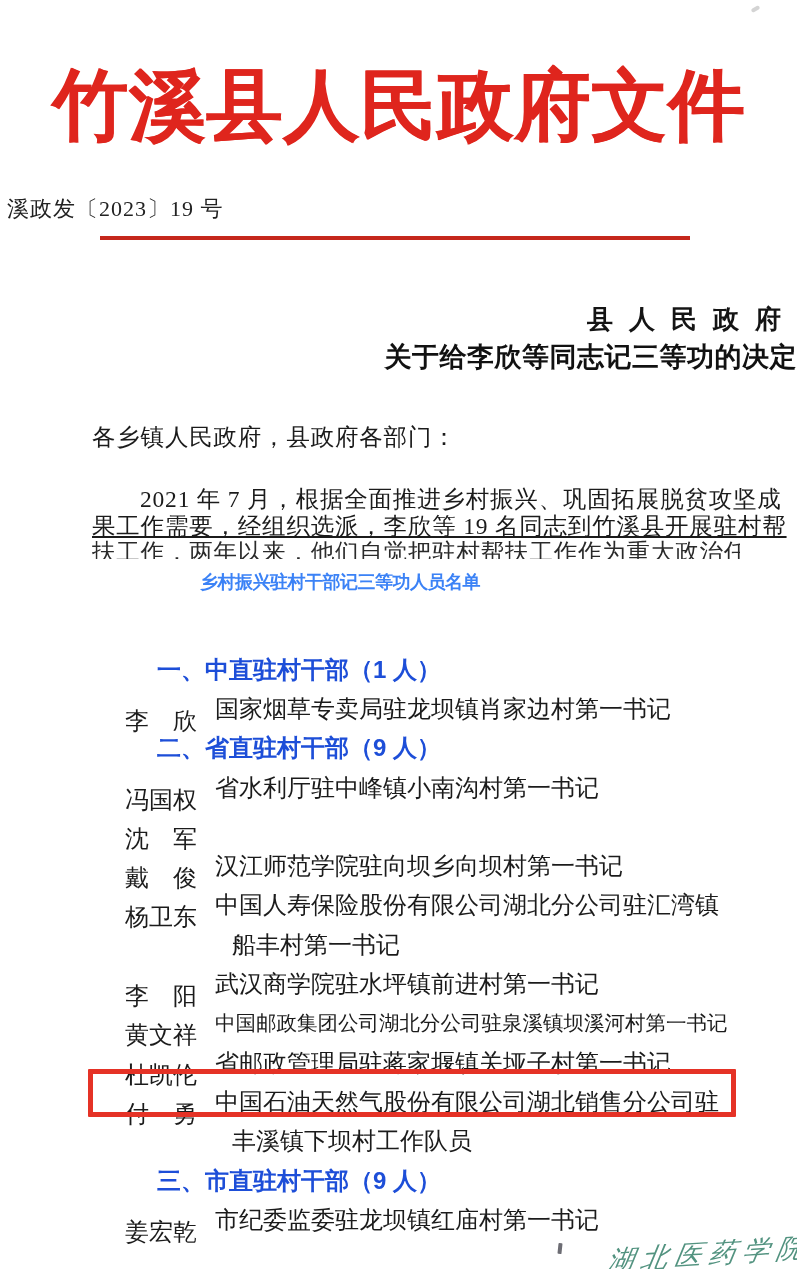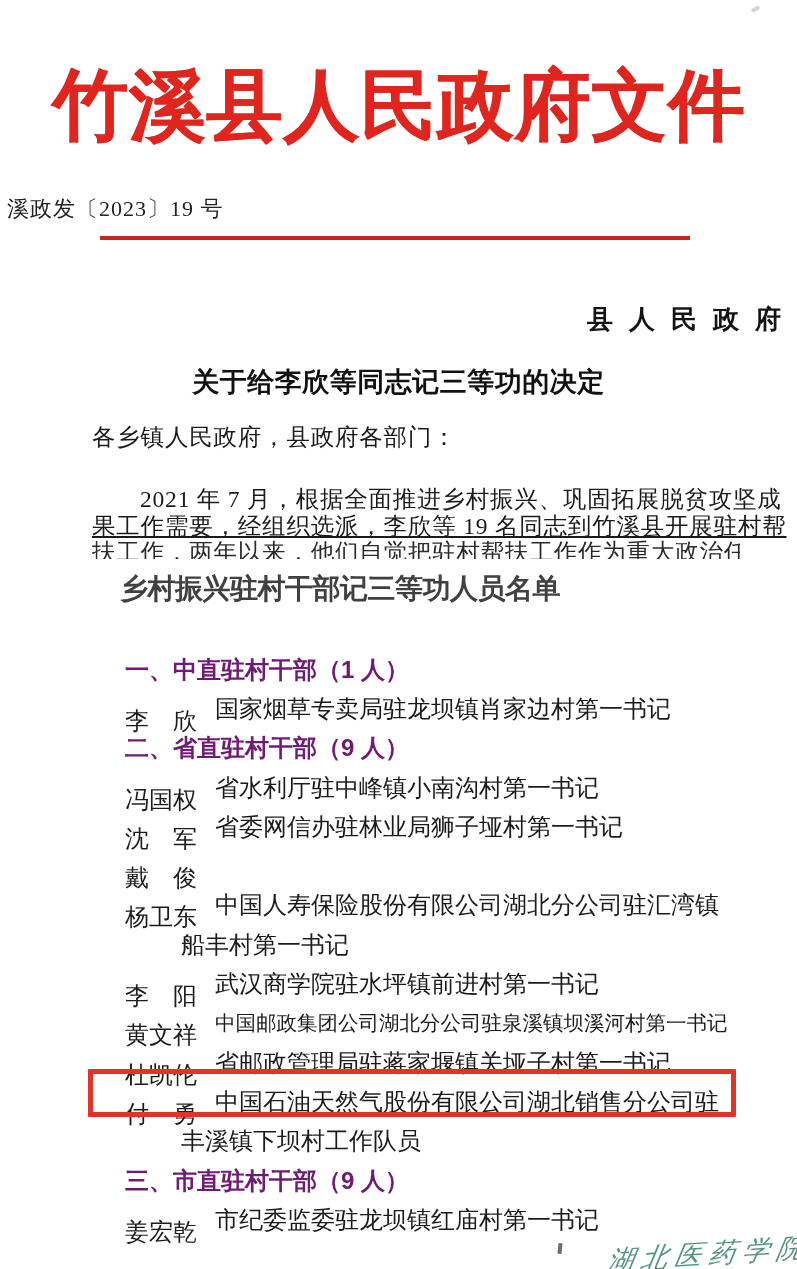--- a/index.html
+++ b/index.html
@@ -30,59 +30,59 @@
     position:absolute;top:236px;left:100px;width:590px;height:4px;
     background:var(--rule-red);
   }
   
   .issuer-line{
     position:absolute;top:302px;left:0;width:797px;text-align:right;
     font-size:26px;font-weight:bold;letter-spacing:16px;text-indent:16px;
     color:#141414;white-space:nowrap;
   }
   .subject-line{
-    position:absolute;top:339px;left:0;width:797px;text-align:center;
+    position:absolute;top:339px;left:0;width:797px;text-align:right;
     font-size:27px;font-weight:bold;letter-spacing:0.5px;color:#111;
-    font-family:"Liberation Sans","DejaVu Sans",sans-serif;white-space:nowrap;margin-top:25px;
+    font-family:"Liberation Sans","DejaVu Sans",sans-serif;white-space:nowrap;
   }
   
   .body-line{
     position:absolute;left:92px;width:640px;font-size:23.5px;line-height:26px;
     letter-spacing:0.8px;color:#1b1b1b;white-space:nowrap;
   }
   .salutation{top:424px;}
   .para-l1{top:486px;padding-left:48px;}
   .para-l2{top:513px;text-decoration:underline;}
   .clip-line{
     position:absolute;left:92px;top:540px;width:648px;height:19px;overflow:hidden;
   }
   .clip-line .inner{
     font-size:23.5px;line-height:25px;letter-spacing:0.8px;color:#2a2a2a;white-space:nowrap;
   }
   
   .roster-title{
     position:absolute;top:570px;left:0;width:680px;text-align:center;
-    font-size:28px;font-weight:bold;letter-spacing:-0.5px;color:#404040;
+    font-size:18px;font-weight:bold;letter-spacing:-0.5px;color:#3b82f6;
     font-family:"Liberation Sans","DejaVu Sans",sans-serif;white-space:nowrap;
   }
   .roster-rows{
     position:absolute;top:650px;left:125px;width:610px;
   }
   .row{
     height:39.3px;display:flex;align-items:center;font-size:24px;
     color:#1b1b1b;white-space:nowrap;
   }
   .row.header{
-    font-weight:bold;color:#701a75;
-    font-family:"Liberation Sans","DejaVu Sans",sans-serif;font-size:24px;letter-spacing:0;
+    font-weight:bold;color:#1d4ed8;
+    font-family:"Liberation Sans","DejaVu Sans",sans-serif;font-size:24px;letter-spacing:0;margin-left:32px;
   }
   .row .name{flex:none;width:76px;letter-spacing:0;margin-top:24px;}
   .row .desc{margin-left:14px;}
   .row.header .desc{margin-left:0;}
-  .row.cont .desc{margin-left:56px;}
+  .row.cont .desc{margin-left:107px;}
   .row .desc.long{font-size:20.5px;letter-spacing:0;}
   
   .highlight-box{
     position:absolute;left:88px;top:1069px;width:638px;height:38px;
     border:5px solid var(--highlight-red);border-radius:1px;
     pointer-events:none;
   }
   
   .watermark{
     position:absolute;top:1236px;right:-14px;
@@ -140,24 +140,24 @@
       </div>
       <div class="row header">
         <span class="desc">二、省直驻村干部（9 人）</span>
       </div>
       <div class="row entry">
         <span class="name">冯国权</span>
         <span class="desc">省水利厅驻中峰镇小南沟村第一书记</span>
       </div>
       <div class="row entry">
         <span class="name">沈　军</span>
-        <span class="desc">省委网信办驻林业局狮子垭村第一书记</span>
       </div>
       <div class="row entry">
         <span class="name">戴　俊</span>
+        <span class="desc">汉江师范学院驻向坝乡向坝村第一书记</span>
       </div>
       <div class="row entry">
         <span class="name">杨卫东</span>
         <span class="desc">中国人寿保险股份有限公司湖北分公司驻汇湾镇</span>
       </div>
       <div class="row cont">
         <span class="desc">船丰村第一书记</span>
       </div>
       <div class="row entry">
         <span class="name">李　阳</span>

